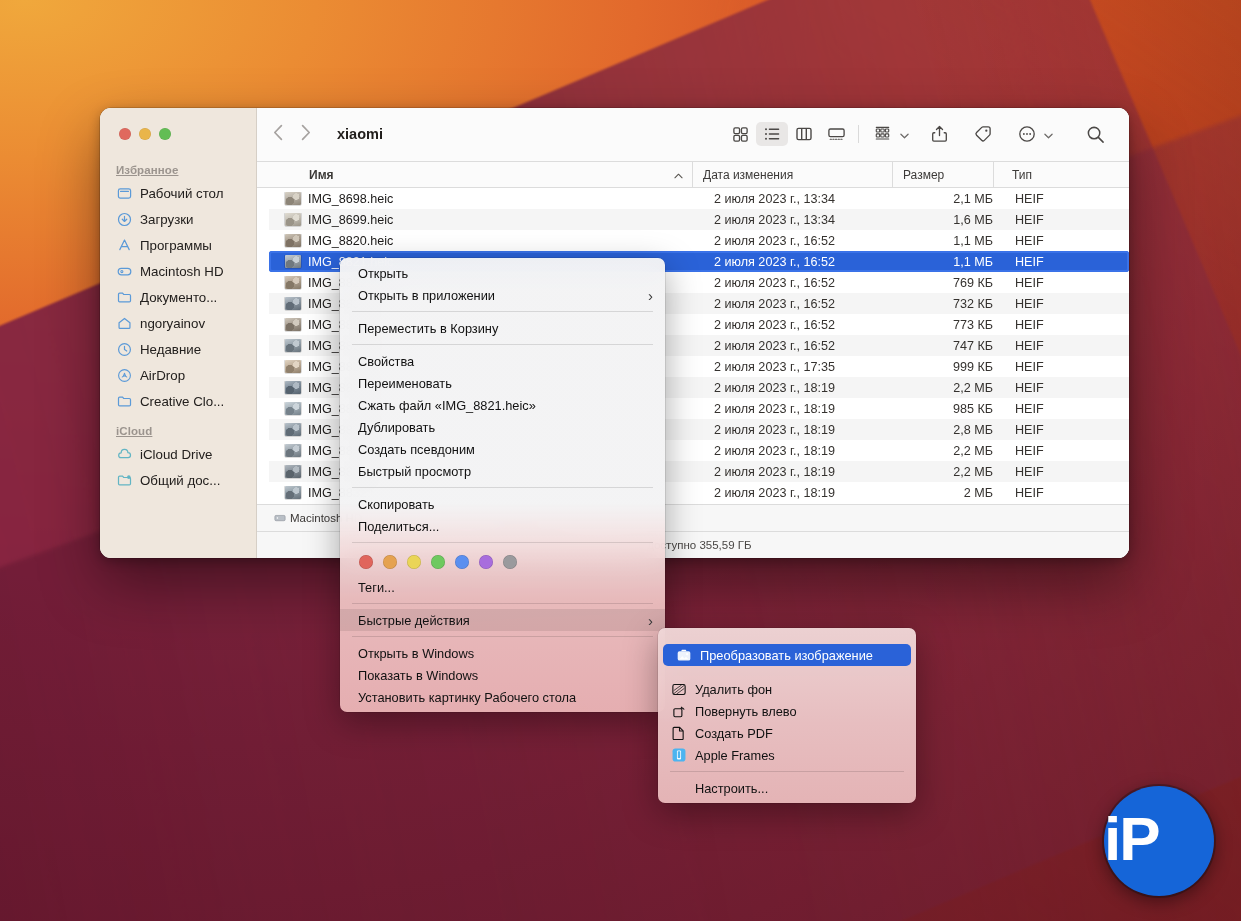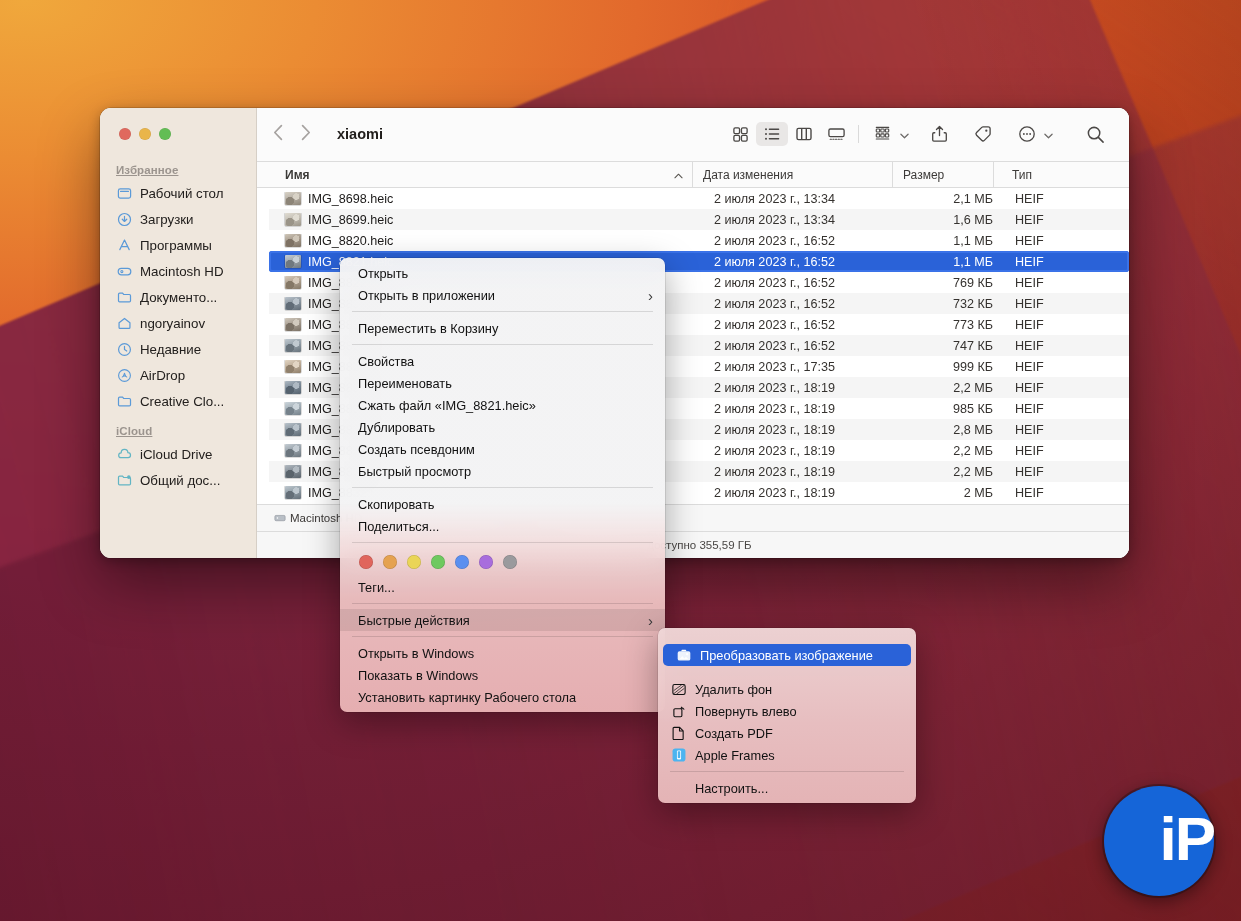--- a/index.html
+++ b/index.html
@@ -172,21 +172,21 @@
     color: #3c3a38;
     position: relative;
   }
   .col {
     position: relative;
     display: flex; align-items: center;
     height: 100%;
     box-sizing: border-box;
   }
   .col + .col { border-left: .5px solid #dcdcdc; }
-  .col-name  { width: 435px; padding-left: 28px; font-weight: 700; }
+  .col-name  { width: 435px; padding-left: 52px; font-weight: 700; }
   .col-date  { width: 200px; padding-left: 10px; }
   .col-size  { width: 101px; padding-left: 10px; }
   .col-type  { flex: 1; padding-left: 18px; }
   .sort-arrow {
     position: absolute; right: 9px; top: 50%;
     transform: translateY(-50%);
     color: #57544f;
   }
 
   
@@ -343,21 +343,21 @@
   }
 
   
   #ip-badge {
     position: absolute;
     left: 1104px; top: 786px;
     width: 110px; height: 110px;
     border-radius: 50%;
     background: #1565d8;
     box-shadow: 0 5px 18px rgba(0,0,0,.45), 0 0 0 2px rgba(20,18,22,.35);
-    display: flex; align-items: center; justify-content: flex-end;
+    display: flex; align-items: center; justify-content: flex-start;
   }
   #ip-badge .ip-text {
     color: #fff;
     font-size: 62px;
     font-weight: 700;
     letter-spacing: -2px;
     line-height: 1;
     font-family: "Liberation Sans", sans-serif;
     transform: translateY(-2px);
   }

